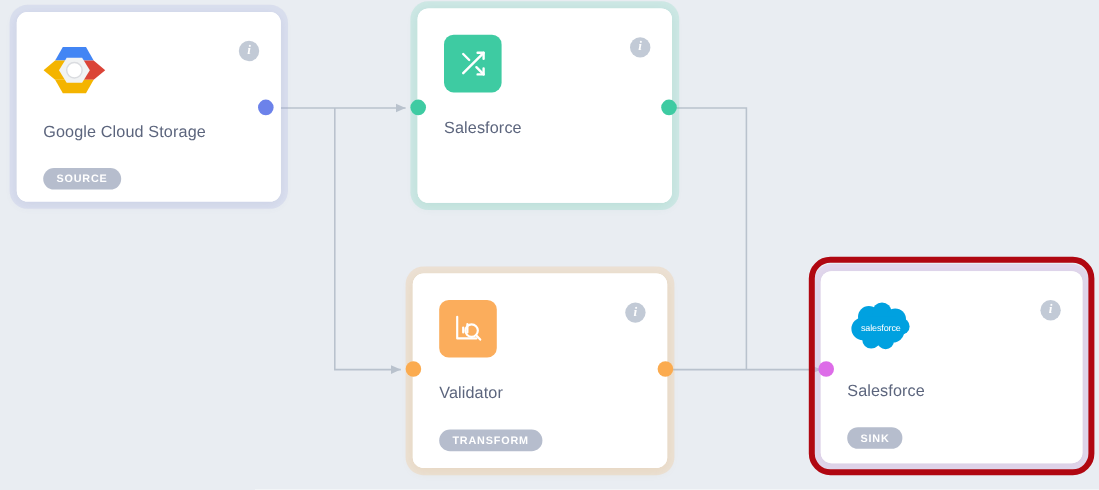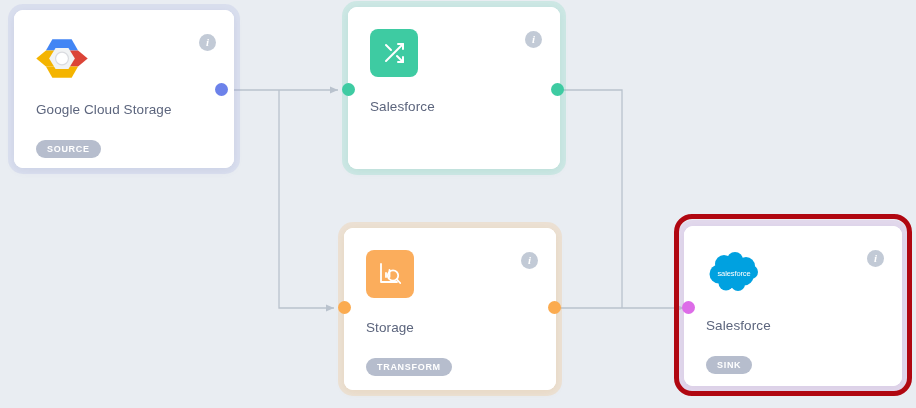--- a/index.html
+++ b/index.html
@@ -208,21 +208,21 @@
         <path d="M4 3 L4 21 L20 21"></path>
         <path d="M9 16 L9 12"></path>
         <path d="M12.5 16 L12.5 9"></path>
         <circle cx="16" cy="14.5" r="5.2"></circle>
         <path d="M19.8 18.4 L23.2 22"></path>
       </svg>
     </div>
 
     <div class="info-icon">i</div>
 
-    <div class="node-title">Storage</div>
+    <div class="node-title">Validator</div>
 
     <div class="badge">TRANSFORM</div>
   </div>
 
   <div class="port orange" style="left:338px; top:301px;"></div>
   <div class="port orange" style="left:548px; top:301px;"></div>
 
   <div class="node glow-purple" style="left:684px; top:226px; width:218px; height:160px;">
     <div class="node-inner"></div>
 

